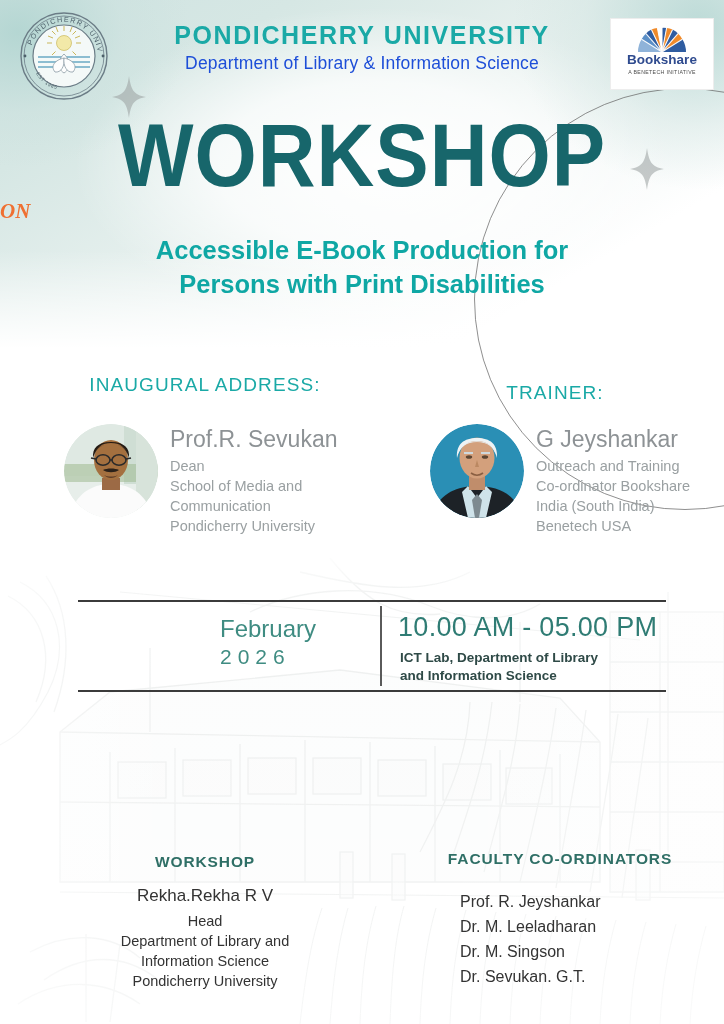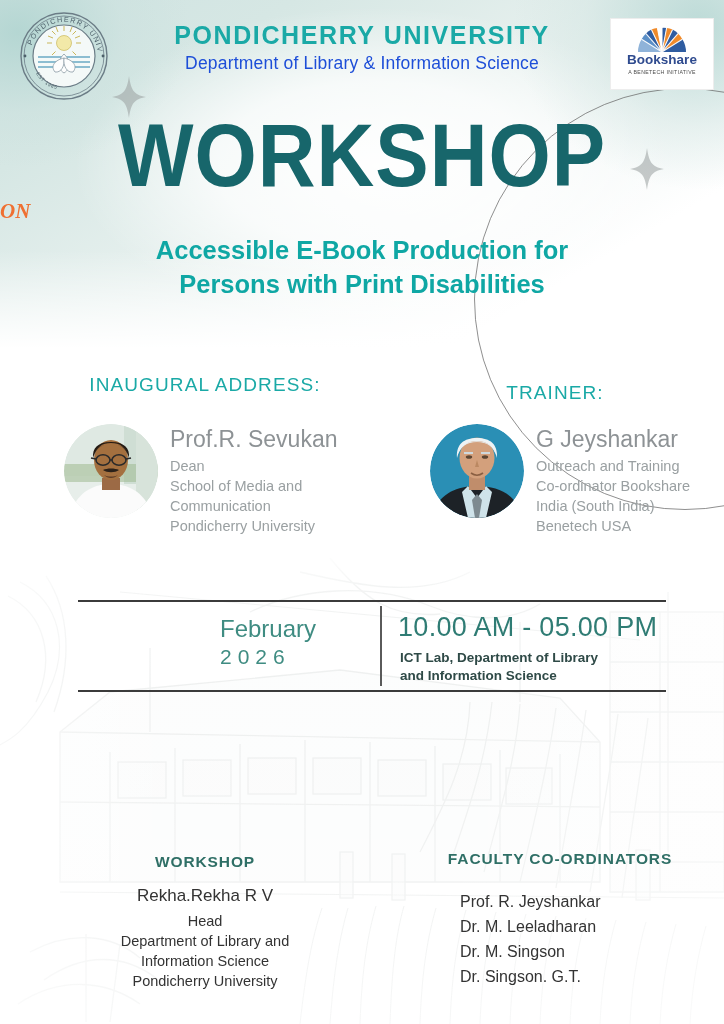--- a/index.html
+++ b/index.html
@@ -409,16 +409,16 @@
     <div>Department of Library and</div>
     <div>Information Science</div>
     <div>Pondicherry University</div>
   </div>
 
   <div class="bot-head r">FACULTY CO-ORDINATORS</div>
   <div class="fac-list">
     <div>Prof. R. Jeyshankar</div>
     <div>Dr. M. Leeladharan</div>
     <div>Dr. M. Singson</div>
-    <div>Dr. Singson. G.T.</div>
+    <div>Dr. Sevukan. G.T.</div>
   </div>
 
 </div>
 
 </body></html>

